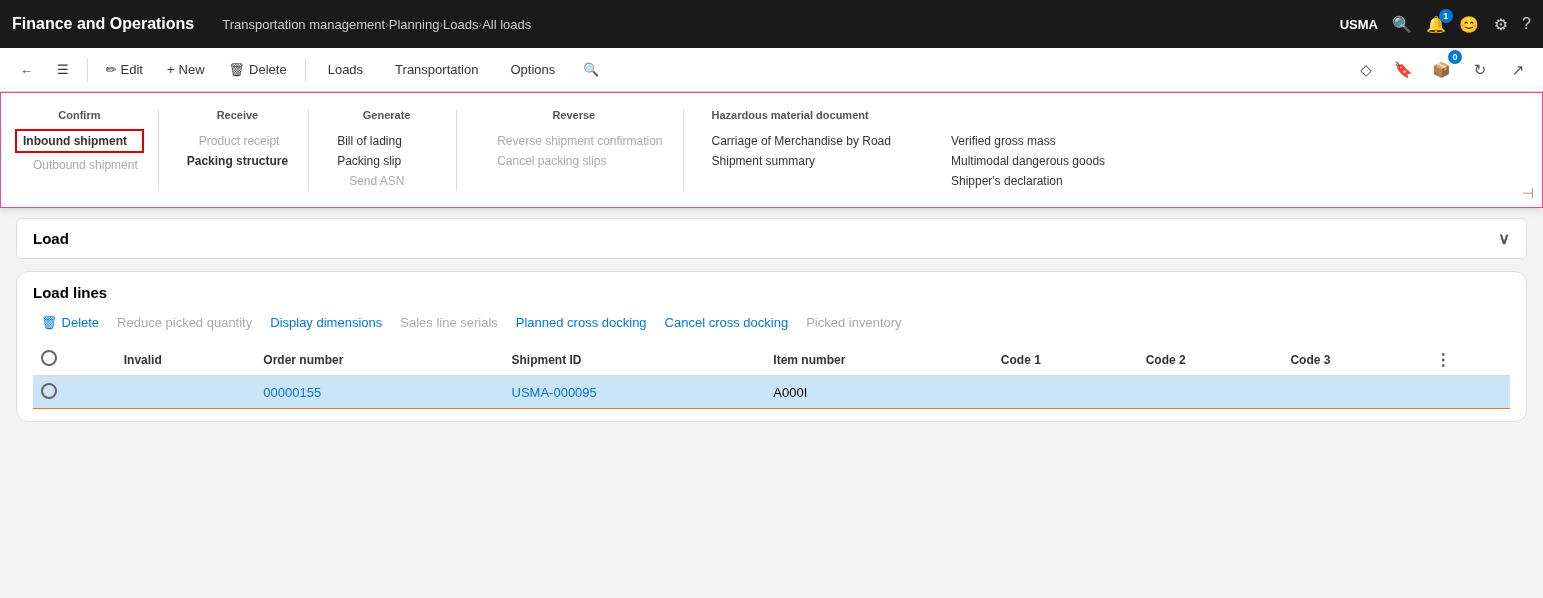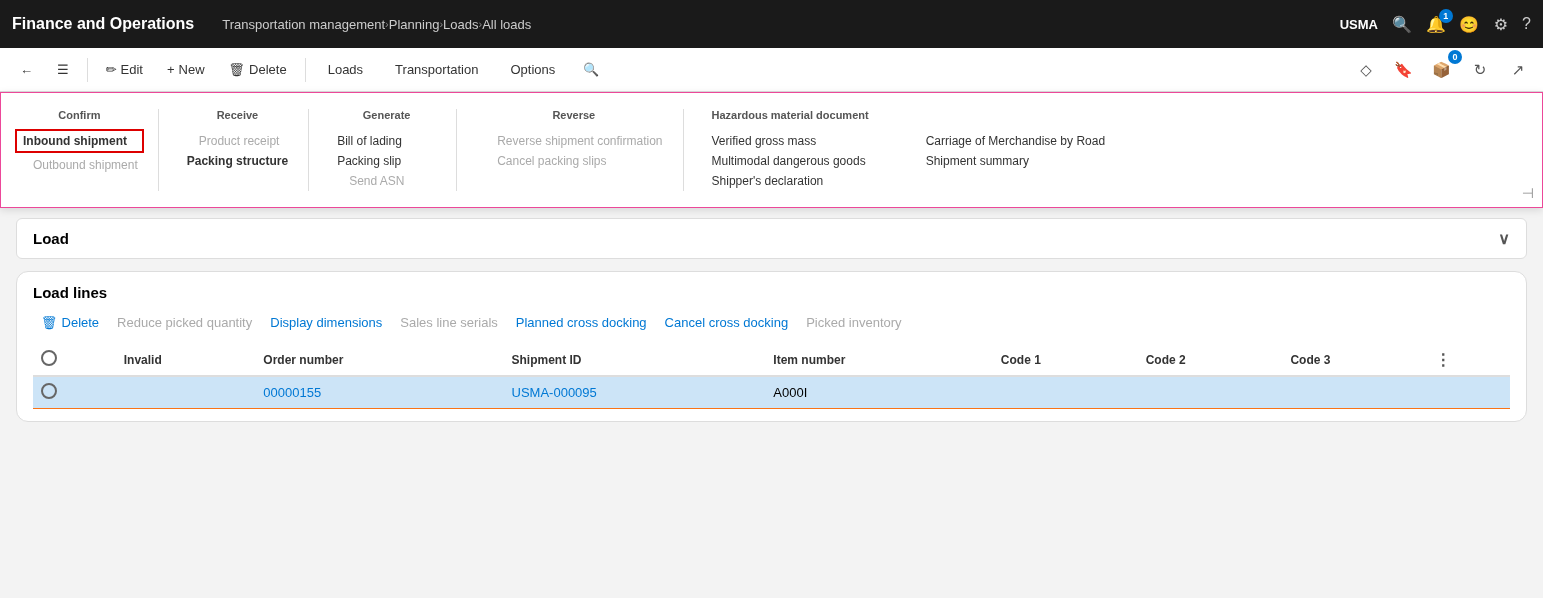--- a/index.html
+++ b/index.html
@@ -398,27 +398,27 @@
   <div class="dropdown-col">
     <div class="dropdown-col-header">Reverse</div>
     <div class="dropdown-item disabled">Reverse shipment confirmation</div>
     <div class="dropdown-item disabled">Cancel packing slips</div>
   </div>
 
   <div class="dropdown-col" style="border-right:none; margin-right:0;">
     <div class="dropdown-col-header" style="text-align:left;">Hazardous material document</div>
     <div style="display:flex; gap:60px;">
       <div>
+        <div class="dropdown-item">Carriage of Merchandise by Road</div>
+        <div class="dropdown-item">Shipment summary</div>
+      </div>
+      <div>
         <div class="dropdown-item">Verified gross mass</div>
         <div class="dropdown-item">Multimodal dangerous goods</div>
         <div class="dropdown-item">Shipper's declaration</div>
-      </div>
-      <div>
-        <div class="dropdown-item">Carriage of Merchandise by Road</div>
-        <div class="dropdown-item">Shipment summary</div>
       </div>
     </div>
   </div>
   <div class="dropdown-pin">⊣</div>
 </div>
 
 <div class="main-content">
 
   <div class="section-header">
     <span>Load</span>

